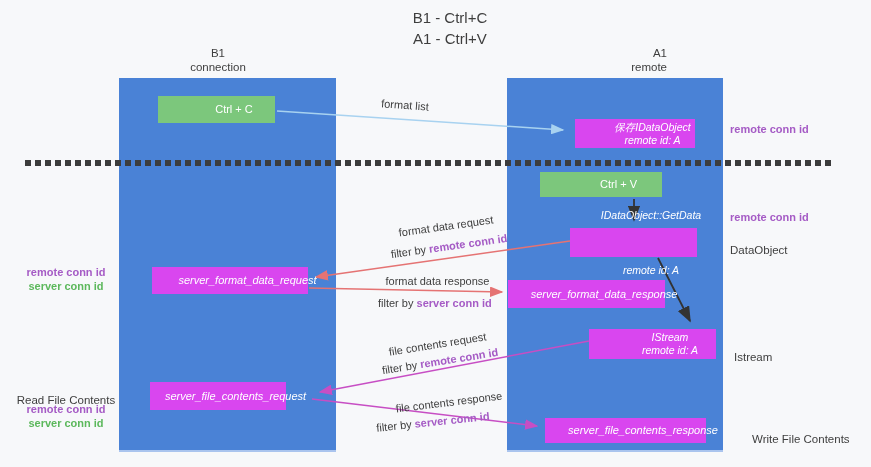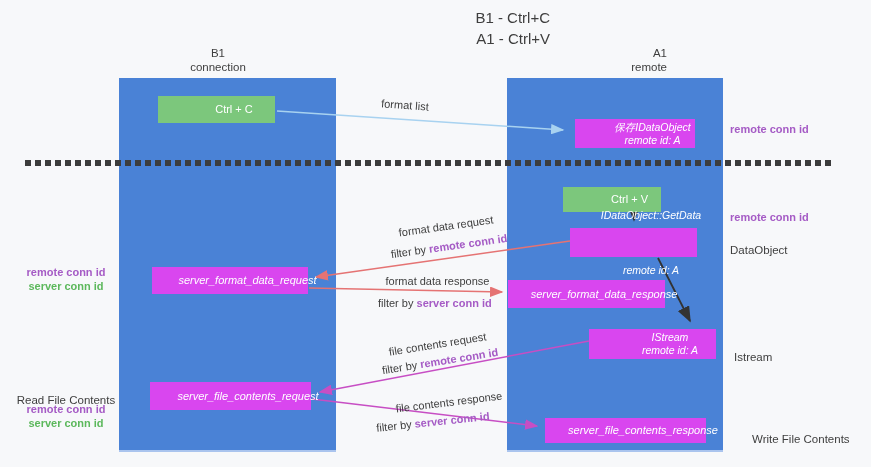--- a/index.html
+++ b/index.html
@@ -8,21 +8,21 @@
   #canvas {
     position: relative;
     width: 871px;
     height: 467px;
     background: #f7f8fa;
     overflow: hidden;
   }
   .title {
     position: absolute;
     left: 350px; top: 7px; width: 200px;
-    text-align: right;
+    text-align: center;
     font-size: 15px; line-height: 21px;
     color: #3e3e3e;
   }
   .lane-header {
     position: absolute; top: 46px; width: 100px;
     text-align: center;
     font-size: 11.5px; line-height: 14px;
     color: #3e3e3e;
   }
   .lane-header.left  { left: 168px; }
@@ -49,26 +49,26 @@
     align-items: center;
     justify-content: center;
     text-align: center;
     line-height: 13px;
     padding-left: 35px;
   }
   .node.green  { background: #7cc77c; }
   .node.orange { background: #d946ef; font-style: italic; }
   .n-ctrl-c    { left: 158px; top: 96px;  width: 117px; height: 27px; }
   .n-save-obj  { left: 575px; top: 119px; width: 120px; height: 29px; font-size: 10.5px; }
-  .n-ctrl-v    { left: 563px; top: 172px; width: 98px; height: 25px; margin-top: 15px; }
+  .n-ctrl-v    { left: 540px; top: 172px; width: 122px; height: 25px; }
   .n-getdata   { left: 570px; top: 228px; width: 127px; height: 29px; font-size: 10.5px; gap: 42px; }
   .n-fmt-req   { left: 152px; top: 267px; width: 156px; height: 27px; }
   .n-fmt-resp  { left: 508px; top: 280px; width: 157px; height: 28px; }
   .n-istream   { left: 589px; top: 329px; width: 127px; height: 30px; font-size: 10.5px; }
-  .n-file-req  { left: 150px; top: 382px; width: 161px; height: 28px; }
+  .n-file-req  { left: 150px; top: 382px; width: 136px; height: 28px; }
   .n-file-resp { left: 545px; top: 418px; width: 161px; height: 25px; }
   svg.arrows {
     position: absolute; left: 0; top: 0;
     width: 871px; height: 467px;
     pointer-events: none;
   }
   .flow-label {
     position: absolute;
     font-size: 11px;
     color: #3e3e3e;

